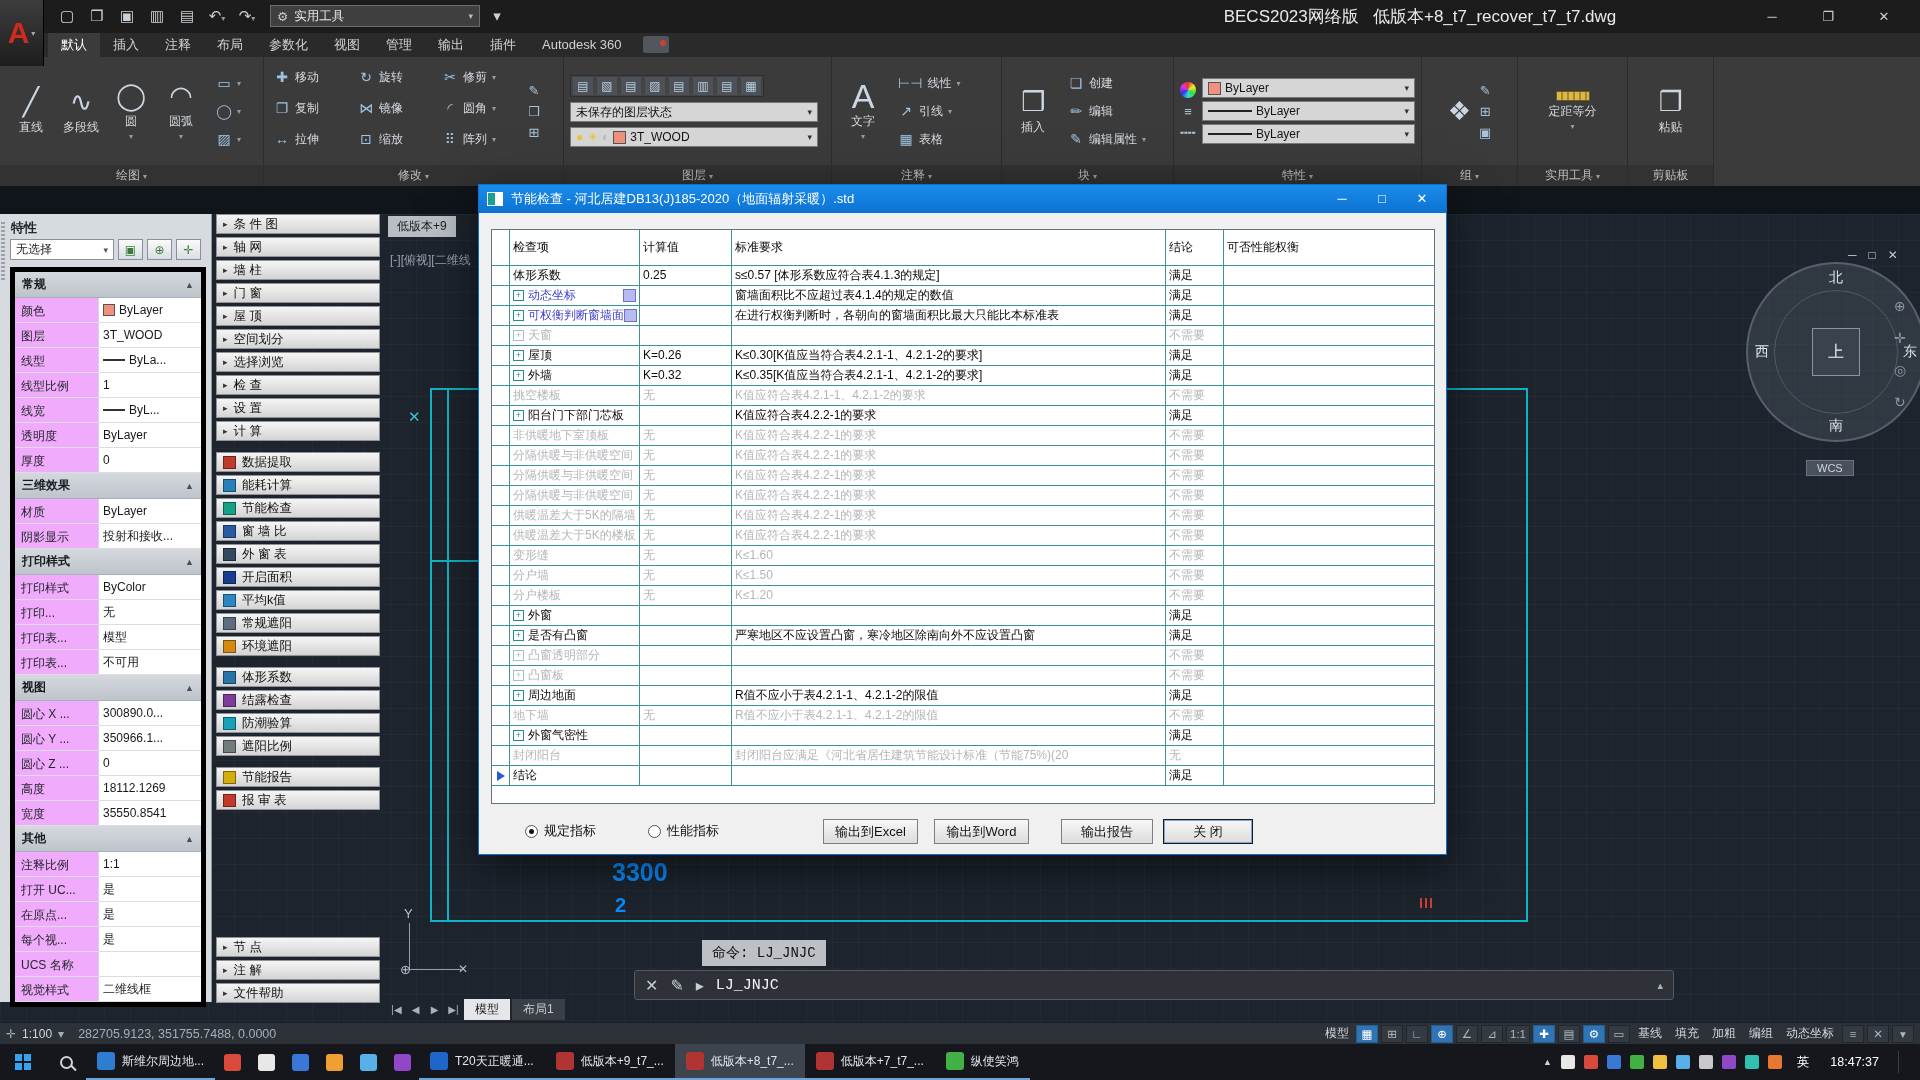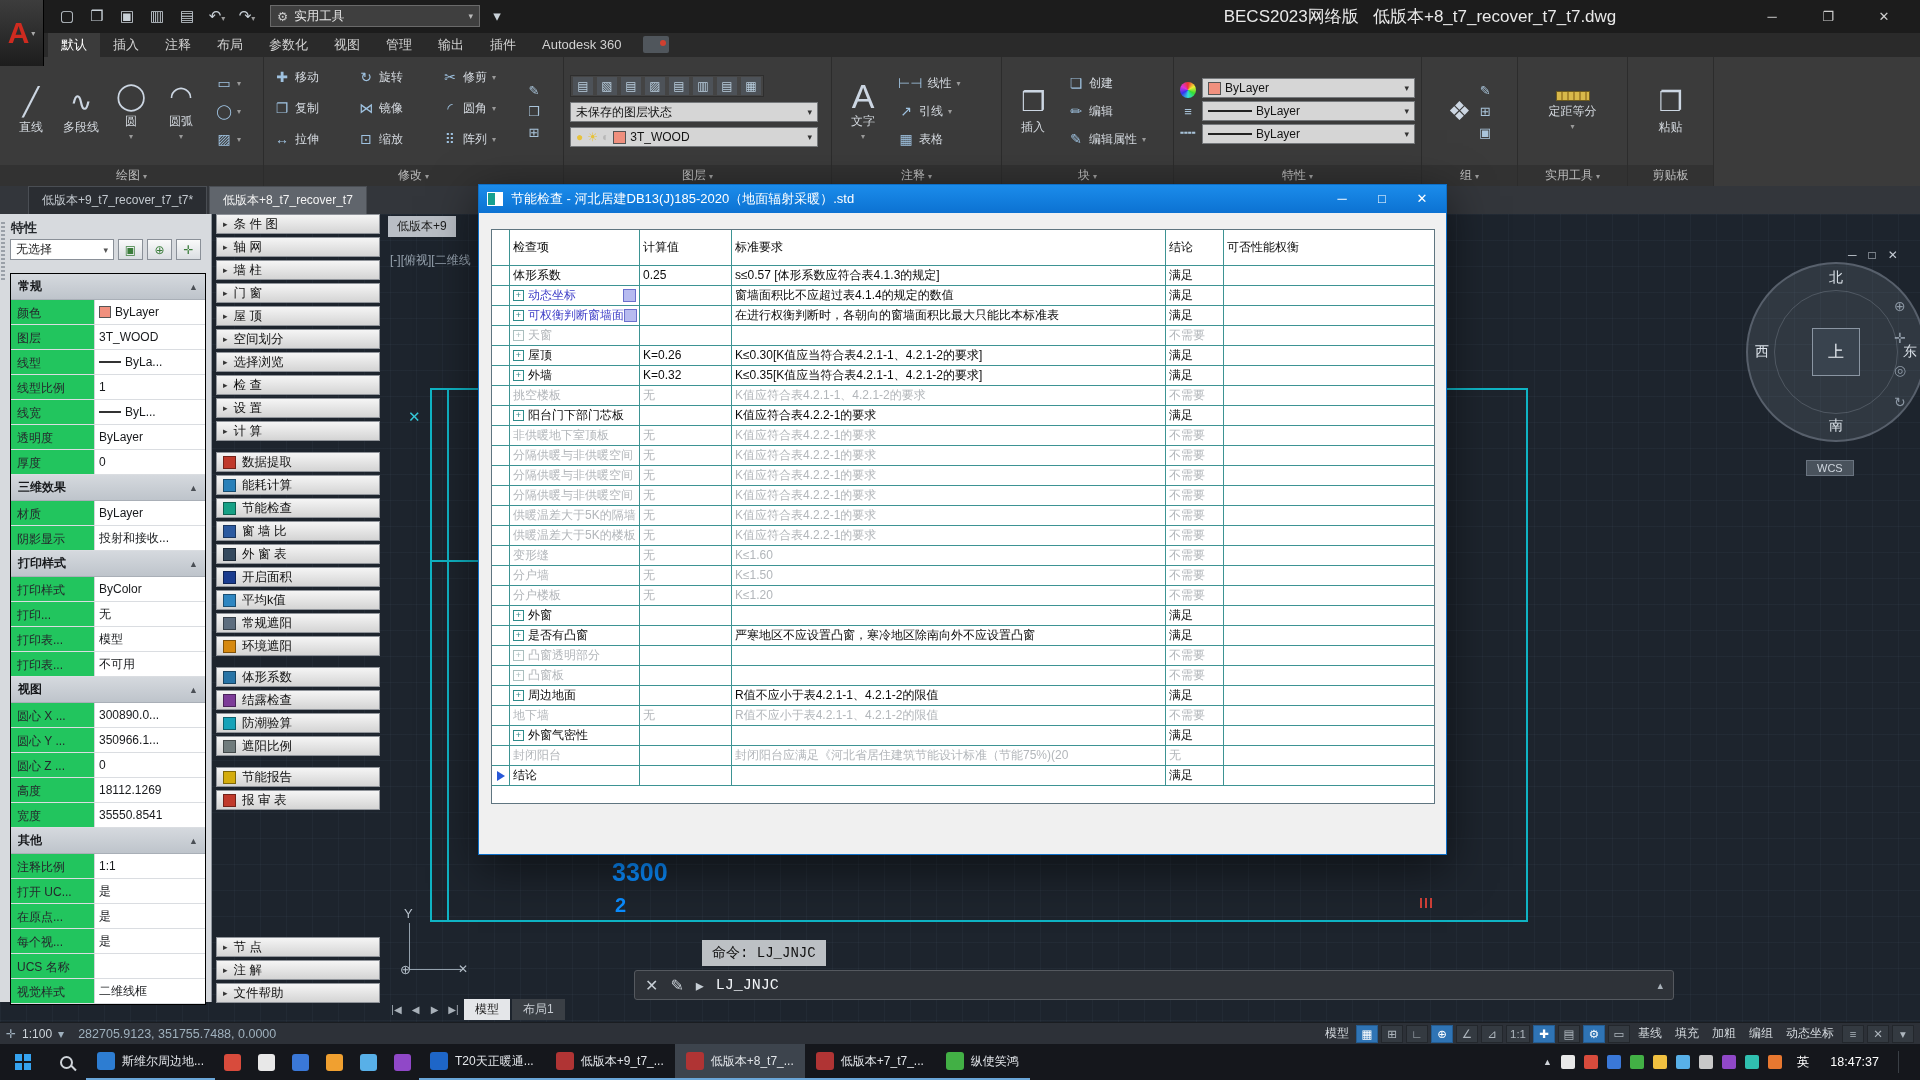--- a/index.html
+++ b/index.html
@@ -108,26 +108,26 @@
   border-right:1px solid #8f959d;z-index:20;padding-left:7px}
 .props::before{content:"";position:absolute;left:1px;top:8px;width:4px;height:60px;
   background:repeating-linear-gradient(#9aa0a8 0 2px,transparent 2px 4px)}
 .ptitle{height:23px;font-size:13px;font-weight:bold;color:#24282c;padding:5px 0 0 4px}
 .pcrow{display:flex;gap:4px;padding:2px 5px 3px 3px;align-items:center}
 .pcombo{width:104px;height:21px;background:#fff;border:1px solid #8a9098;font-size:12px;
   display:flex;align-items:center;padding:0 5px;color:#222}
 .pcombo .dd{margin-left:auto;font-size:9px;color:#555}
 .pbtn{width:25px;height:21px;background:linear-gradient(#fafafa,#dadee2);border:1px solid #8a9098;
   text-align:center;line-height:20px;font-size:12px;color:#3a7d3a}
-.pgrid{margin:10px 5px 0 3px;border:1px solid #000000;background:#fff}
+.pgrid{margin:4px 5px 0 3px;border:5px solid #000000;background:#fff}
 .psec{height:26px;background:linear-gradient(#d5d9de,#bec4cb);font-weight:bold;font-size:12px;
   display:flex;align-items:center;padding:0 7px;color:#17191c;border-bottom:1px solid #a9afb7}
 .psec .caret{margin-left:auto;font-size:9px;color:#4a4f55}
 .prow{display:flex;height:25px;border-bottom:1px solid #dadde1;font-size:12px;background:#fff}
-.pk{width:84px;background:#22c55e;padding:5px 4px 0 6px;color:#24282c;border-right:1px solid #d2d5d9;
+.pk{width:84px;background:#f0abfc;padding:5px 4px 0 6px;color:#24282c;border-right:1px solid #d2d5d9;
   white-space:nowrap;overflow:hidden}
 .pv{flex:1;padding:0 4px;white-space:nowrap;overflow:hidden;display:flex;align-items:center;gap:4px;color:#17191c}
 .pv .lnp{display:inline-block;width:22px;height:2px;background:#333}
 
 
 .menu{position:absolute;left:214px;top:214px;width:168px;height:806px;z-index:20}
 .mitem{height:20px;margin:0 2px 3px 2px;background:linear-gradient(#f5f5f5,#d4d4d4);
   border:1px solid #8f9399;font-size:12.5px;color:#101010;display:flex;align-items:center;
   padding:0 6px;gap:6px;white-space:nowrap}
 .mitem .arr{font-size:9px;color:#333}
@@ -265,24 +265,20 @@
     <div class="cv wcsbox">WCS</div>
     <div class="cv ucs">
       <span class="y">Y</span>
         <i class="vl" style="position:absolute"></i>
         <i class="hl" style="position:absolute"></i>
       <span class="o">⊕</span>
         <span class="x">✕</span>
     </div>
   </div>
 
-  <div class="filetabs" id="ftabs">
-      <div class="ftab">低版本+9_t7_recover_t7_t7*</div>
-      <div class="ftab active">低版本+8_t7_recover_t7</div>
-    </div>
 
   <div class="titlebar"></div>
   <div class="logo">
       <span class="a">A</span>
       <span class="dd">▾</span>
     </div>
   <div class="qat" id="qat">
       <span class="qi"><span>▢</span></span>
       <span class="qi"><span>❒</span></span>
       <span class="qi"><span>▣</span></span>
@@ -1140,20 +1136,34 @@
             <div class="tc c1">
               <span>结论</span>
             </div>
             <div class="tc c2"></div>
             <div class="tc c3"></div>
             <div class="tc c4">满足</div>
             <div class="tc c5"></div>
           </div>
         </div>
     </div>
+    <div class="dfoot" id="dfoot">
+        <div class="radio" style="margin-left: 34px;">
+          <span class="rdot on"></span>
+          <span>规定指标</span>
+        </div>
+        <div class="radio" style="margin-left: 52px;">
+          <span class="rdot"></span>
+          <span>性能指标</span>
+        </div>
+        <div class="dbtn" style="margin-left: 104px; width: 95px;">输出到Excel</div>
+        <div class="dbtn" style="margin-left: 16px; width: 95px;">输出到Word</div>
+        <div class="dbtn" style="margin-left: 32px; width: 92px;">输出报告</div>
+        <div class="dbtn default" style="margin-left: 10px; width: 90px;">关  闭</div>
+      </div>
   </div>
 
   <div class="cmdhist">命令: LJ_JNJC</div>
   <div class="cmdline">
     <span>✕</span>
     <span>✎</span>
     <span>▸</span>
     <span class="inp">LJ_JNJC</span>
     <span class="up">▴</span>
   </div>

